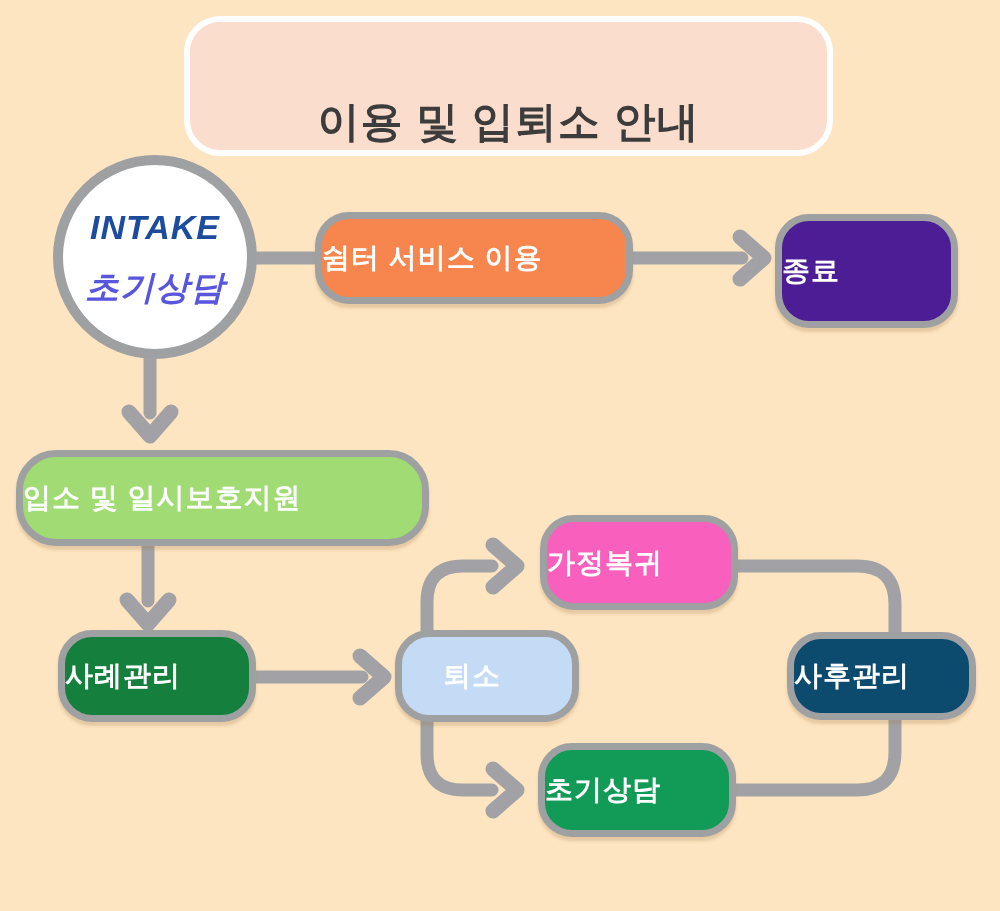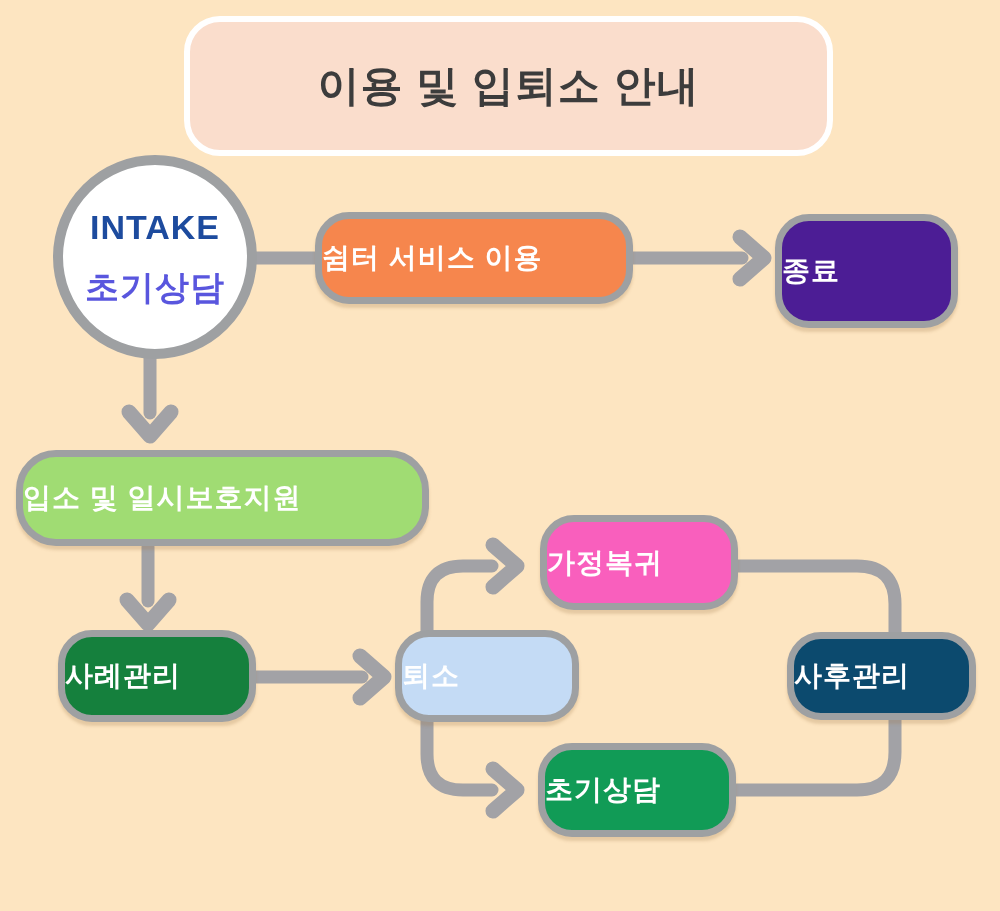--- a/index.html
+++ b/index.html
@@ -13,21 +13,21 @@
     background:var(--bg);
     font-family:"Liberation Sans",sans-serif;
     overflow:hidden;
   }
   .connector-layer{position:absolute;left:0;top:0;width:1000px;height:911px;}
   .flow{fill:none;stroke:var(--connector);stroke-width:13;stroke-linecap:round;}
   .head{fill:none;stroke:var(--connector);stroke-width:15;stroke-linecap:round;stroke-linejoin:round;}
   .title-box{
     position:absolute;left:184px;top:16px;width:649px;height:140px;
     box-sizing:border-box;border:6px solid #fff;border-radius:36px;
-    display:flex;align-items:center;justify-content:center;
+    display:flex;align-items:flex-end;justify-content:center;
     font-size:42px;font-weight:bold;letter-spacing:1px;
   }
   .node{
     position:absolute;box-sizing:border-box;
     border:7px solid var(--node-border);border-radius:34px;
     display:flex;align-items:center;justify-content:flex-start;
     color:#fff;font-weight:bold;font-size:28px;letter-spacing:1px;
     box-shadow:0 4px 3px rgba(160,120,70,.25);
   }
   .circle-node{
@@ -65,42 +65,42 @@
     <path class="flow" d="M 427 700 L 427 754 Q 427 790 463 790 L 492 790"></path>
     <polyline class="head" points="493,769 517,790 493,811"></polyline>
 
     <path class="flow" d="M 738 566 L 857 566 Q 895 566 895 604 L 895 752 Q 895 790 857 790 L 736 790"></path>
   </svg>
 
   <div class="title-box" style="background: rgb(250, 221, 204);">
     <span style="color: rgb(60, 60, 60);">이용 및 입퇴소 안내</span>
   </div>
 
-  <div class="circle-node" style="background: rgb(255, 255, 255);">
+  <div class="circle-node" style="background: rgb(255, 255, 255); font-style: italic;">
     <span style="color: rgb(29, 75, 158);">INTAKE</span>
     <span style="color: rgb(89, 86, 222); margin-top: 15px;">초기상담</span>
   </div>
 
   <div class="node" style="left: 315px; top: 212px; width: 318px; height: 92px; background: rgb(246, 134, 77);">
     <span>쉼터 서비스 이용</span>
   </div>
 
   <div class="node" style="left: 775px; top: 214px; width: 183px; height: 114px; background: #4c1d95;">
     <span>종료</span>
   </div>
 
   <div class="node" style="left: 16px; top: 450px; width: 413px; height: 96px; border-radius: 40px; background: rgb(160, 220, 115);">
     <span>입소 및 일시보호지원</span>
   </div>
 
   <div class="node" style="left: 58px; top: 630px; width: 198px; height: 92px; background: #15803d;">
     <span>사례관리</span>
   </div>
 
-  <div class="node" style="left: 395px; top: 630px; width: 184px; height: 92px; background: rgb(196, 219, 245);">
+  <div class="node" style="left: 395px; top: 630px; width: 184px; height: 92px; background: rgb(196, 219, 245); padding-left: 41px;">
     <span>퇴소</span>
   </div>
 
   <div class="node" style="left: 540px; top: 515px; width: 198px; height: 95px; background: rgb(249, 95, 189);">
     <span>가정복귀</span>
   </div>
 
   <div class="node" style="left: 538px; top: 743px; width: 198px; height: 94px; background: rgb(17, 155, 86);">
     <span>초기상담</span>
   </div>

